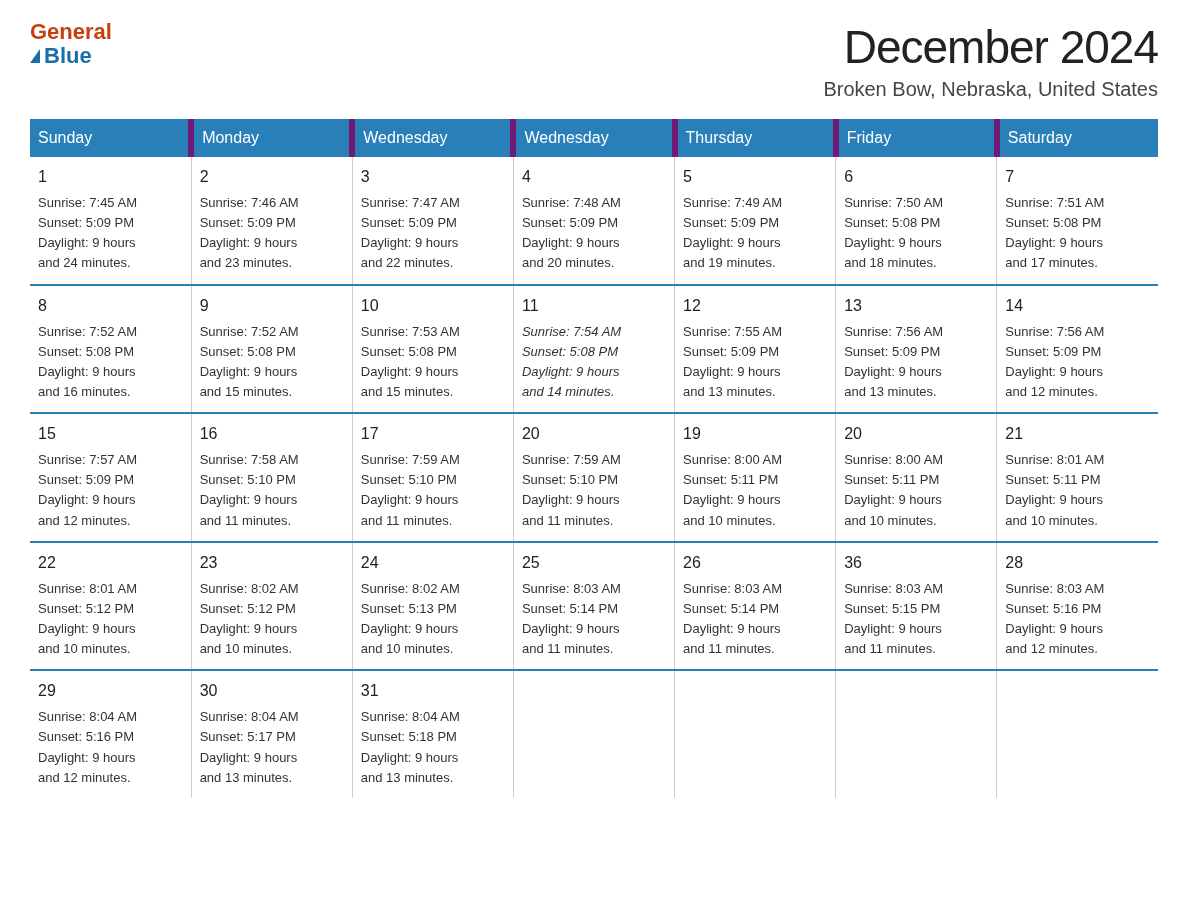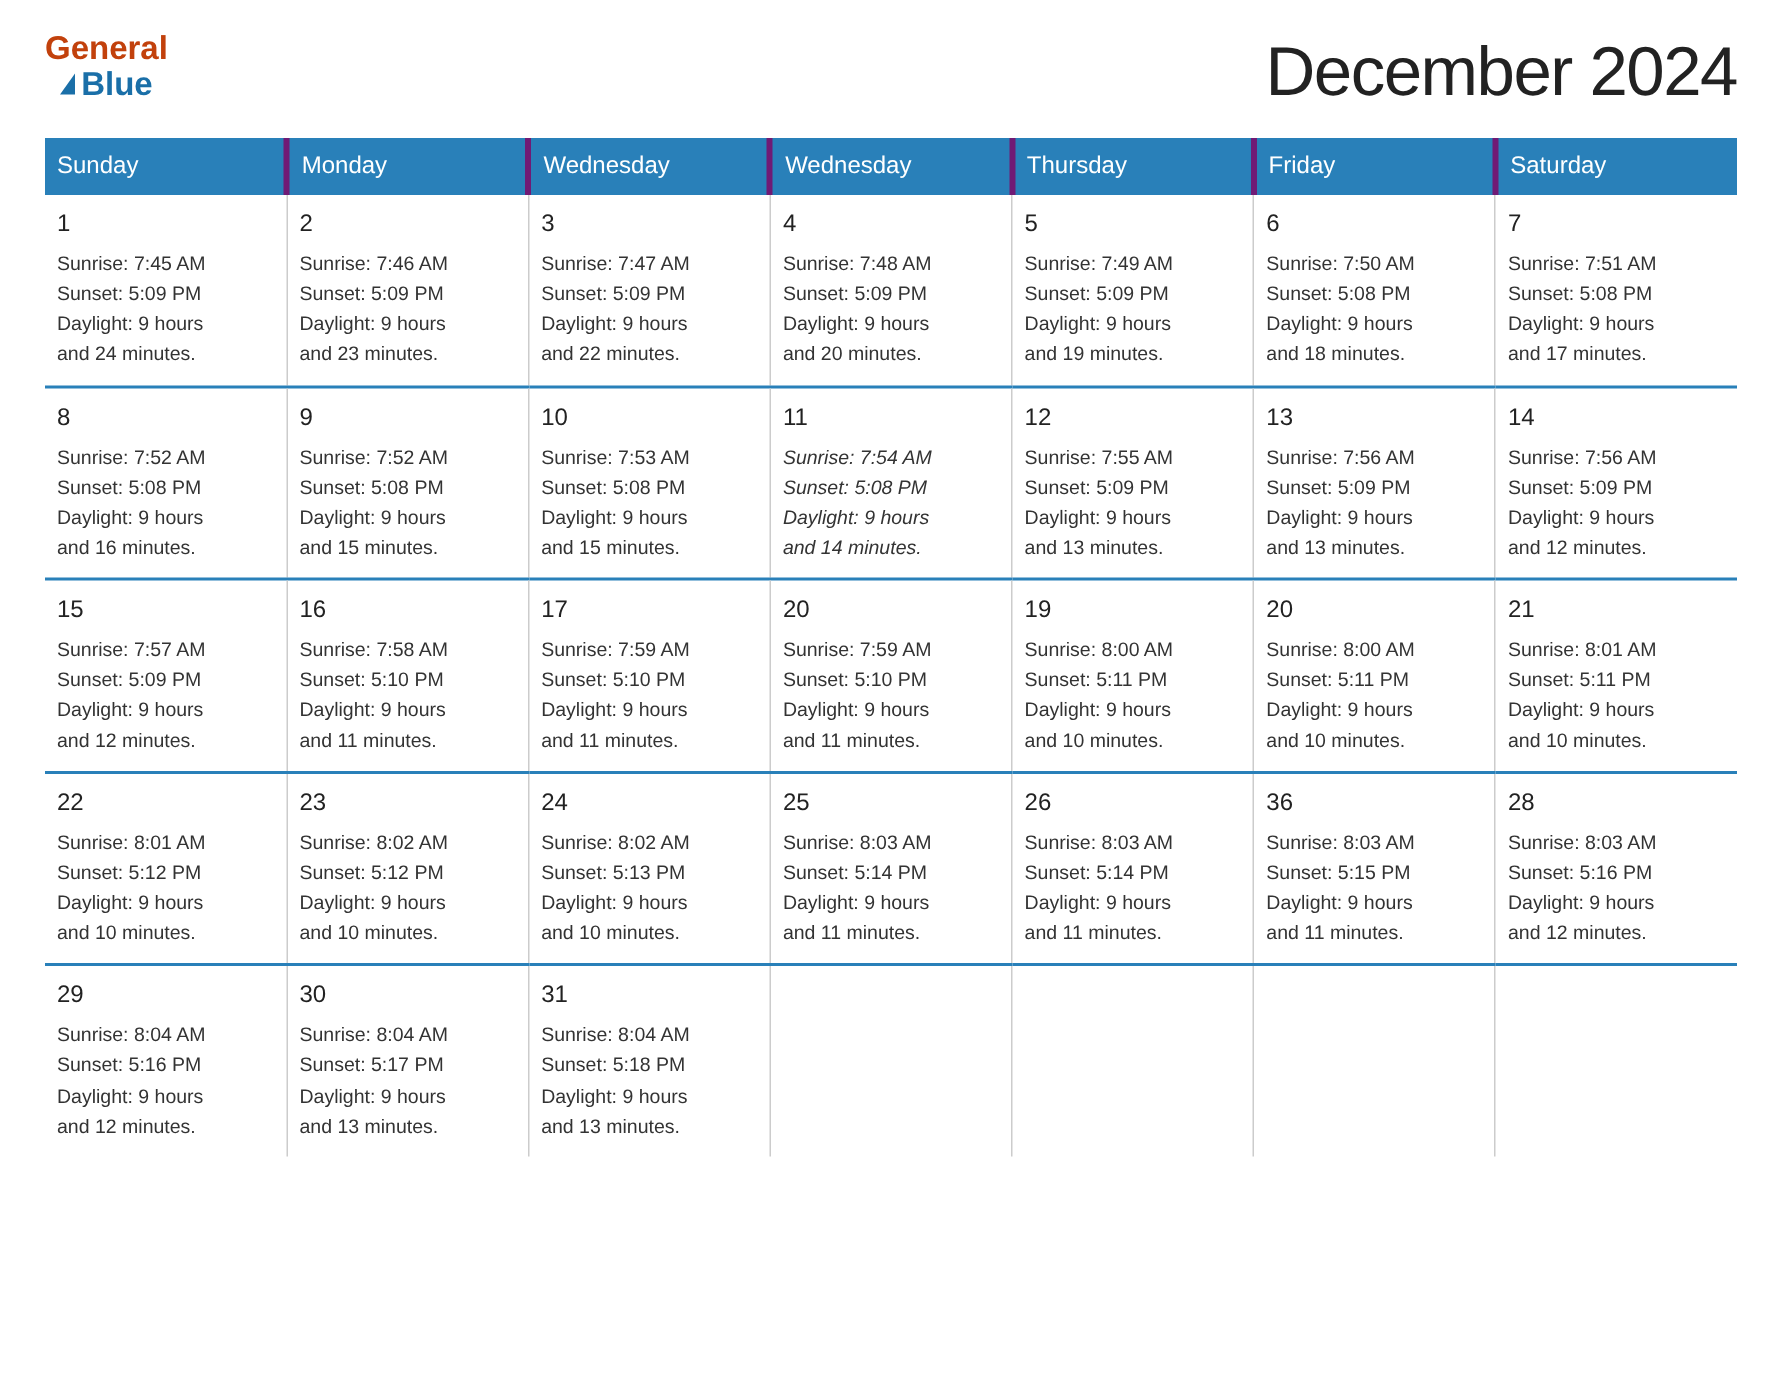--- a/index.html
+++ b/index.html
@@ -17,21 +17,21 @@
       margin-bottom: 18px;
     }
     .logo {
       display: flex;
       flex-direction: column;
       font-size: 22px;
       font-weight: bold;
       line-height: 1.1;
     }
     .logo-general { color: #c2410c; }
-    .logo-blue { color: #1a6fa8; display: flex; align-items: center; gap: 2px; justify-content: center; }
+    .logo-blue { color: #1a6fa8; display: flex; align-items: center; gap: 2px; }
     .logo-triangle {
       width: 0;
       height: 0;
       border-left: 10px solid transparent;
       border-bottom: 14px solid #1a6fa8;
       display: inline-block;
       margin-right: 2px;
     }
     .title-block { text-align: right; }
     .title-block h1 {
@@ -51,21 +51,21 @@
       border-collapse: collapse;
       font-size: 13.5px;
     }
     thead tr th {
       background-color: #2980b9;
       color: #fff;
       padding: 10px 8px;
       text-align: left;
       font-size: 16px;
       font-weight: 500;
-      border-right: 4px solid #701a75;
+      border-right: 6px solid #701a75;
     }
     thead tr th:last-child { border-right: none; }
     tbody tr td {
       vertical-align: top;
       padding: 8px 8px 10px 8px;
       border-right: 1px solid #ccc;
       border-bottom: 2px solid #2980b9;
       color: #333;
       width: 14.28%;
       line-height: 1.5;
@@ -91,20 +91,21 @@
 <div class="header">
   <div class="logo">
     <span class="logo-general">General</span>
     <span class="logo-blue">
       <span class="logo-triangle"></span>
       <span>Blue</span>
     </span>
   </div>
   <div class="title-block">
     <h1>December 2024</h1>
+    <h2>Broken Bow, Nebraska, United States</h2>
   </div>
 </div>
 
 <table>
   <thead>
     <tr>
     <th>Sunday</th>
         <th>Monday</th>
         <th>Wednesday</th>
         <th>Wednesday</th>

